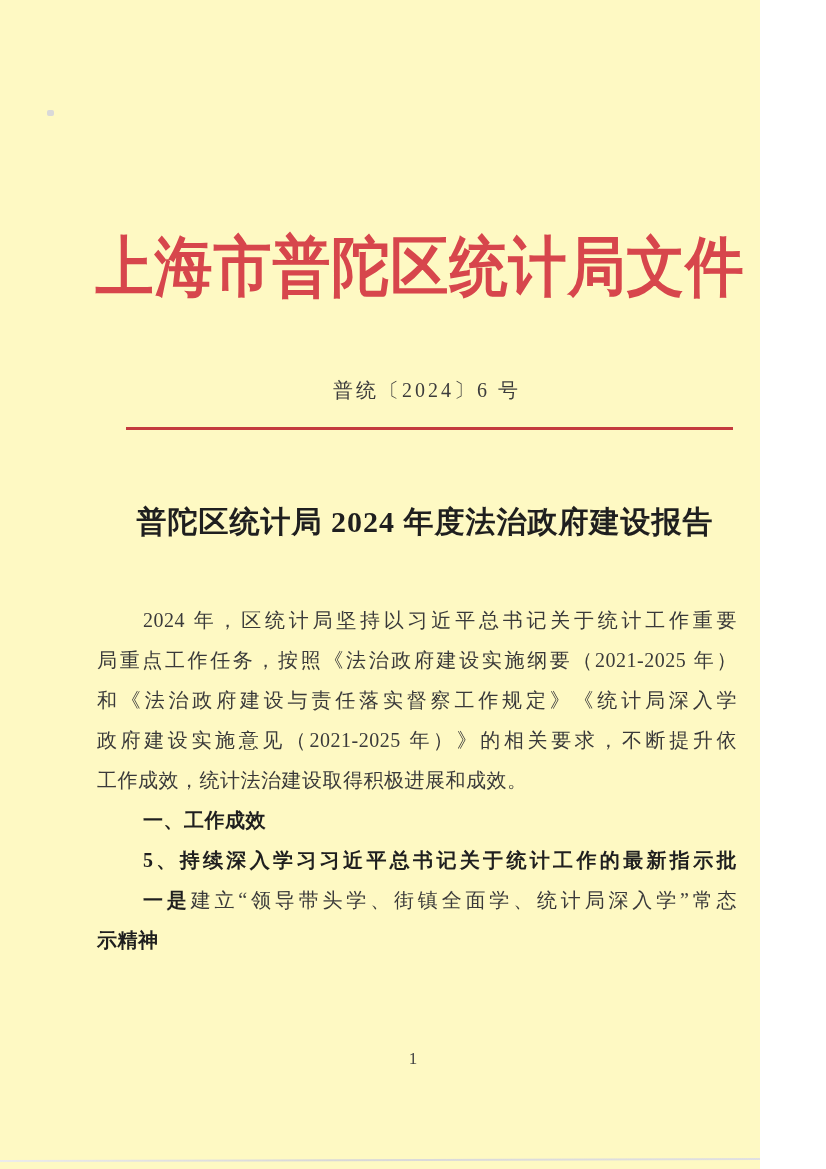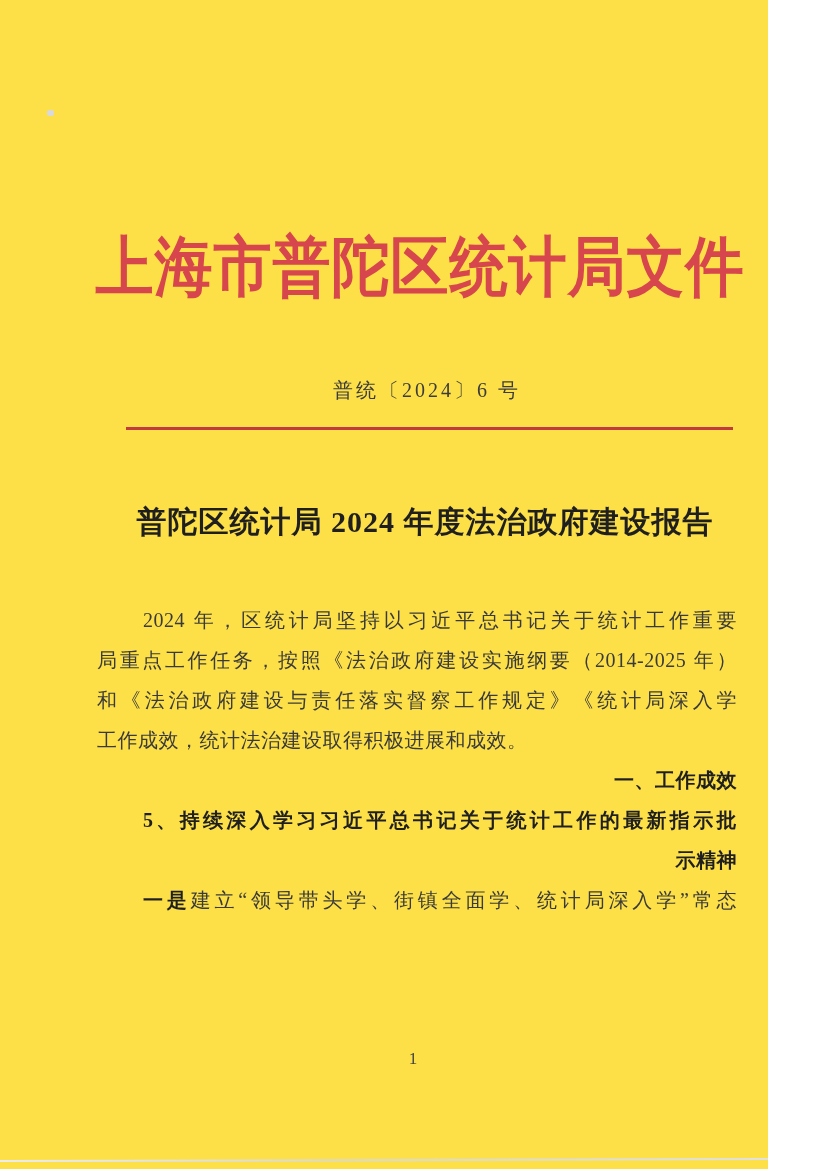--- a/index.html
+++ b/index.html
@@ -4,24 +4,23 @@
 <style>
   html, body {
     margin: 0;
     padding: 0;
     background: #ffffff;
   }
   .page {
     position: relative;
     width: 760px;
     height: 1169px;
-    background: #fde047;
+    background: #fef9c3;
     overflow: hidden;
     font-family: "Liberation Serif", serif;
-    padding-left: 8px;
   }
   .scan-smudge {
     position: absolute;
     left: 47px;
     top: 110px;
     width: 7px;
     height: 6px;
     background: #d9d9d9;
     border-radius: 2px;
     filter: blur(0.6px);
@@ -89,21 +88,20 @@
   .just {
     text-align: justify;
     text-align-last: justify;
   }
   .indent {
     text-indent: 46px;
   }
   .bold {
     font-weight: bold;
     color: var(--heading-text, #1f1f1f);
-    text-align: right;
   }
   .page-number {
     position: absolute;
     top: 1049px;
     left: 0;
     width: 826px;
     text-align: center;
     font-size: 17px;
     color: #444444;
   }
@@ -127,31 +125,32 @@
   <div class="agency-title">上海市普陀区统计局文件</div>
 
   <div class="doc-number">普统〔2024〕6 号</div>
 
   <div class="red-divider"></div>
 
   <div class="doc-title">普陀区统计局 2024 年度法治政府建设报告</div>
 
   <div class="doc-body">
     <div class="line just indent">2024 年，区统计局坚持以习近平总书记关于统计工作重要</div>
-    <div class="line just">局重点工作任务，按照《法治政府建设实施纲要（2014-2025 年）</div>
+    <div class="line just">局重点工作任务，按照《法治政府建设实施纲要（2021-2025 年）</div>
     <div class="line just">和《法治政府建设与责任落实督察工作规定》《统计局深入学</div>
+    <div class="line just">政府建设实施意见（2021-2025 年）》的相关要求，不断提升依</div>
     <div class="line">工作成效，统计法治建设取得积极进展和成效。</div>
 
     <div class="line indent bold">一、工作成效</div>
 
     <div class="line just indent bold">5、持续深入学习习近平总书记关于统计工作的最新指示批</div>
-    <div class="line bold">示精神</div>
-
     <div class="line just indent">
       <span class="bold">一是</span><span>建立“领导带头学、街镇全面学、统计局深入学”常态</span>
     </div>
+
+    <div class="line bold">示精神</div>
   </div>
 
   <div class="page-number">1</div>
 
   <div class="page-bottom-edge"></div>
 
 </div>
 
 </body></html>

